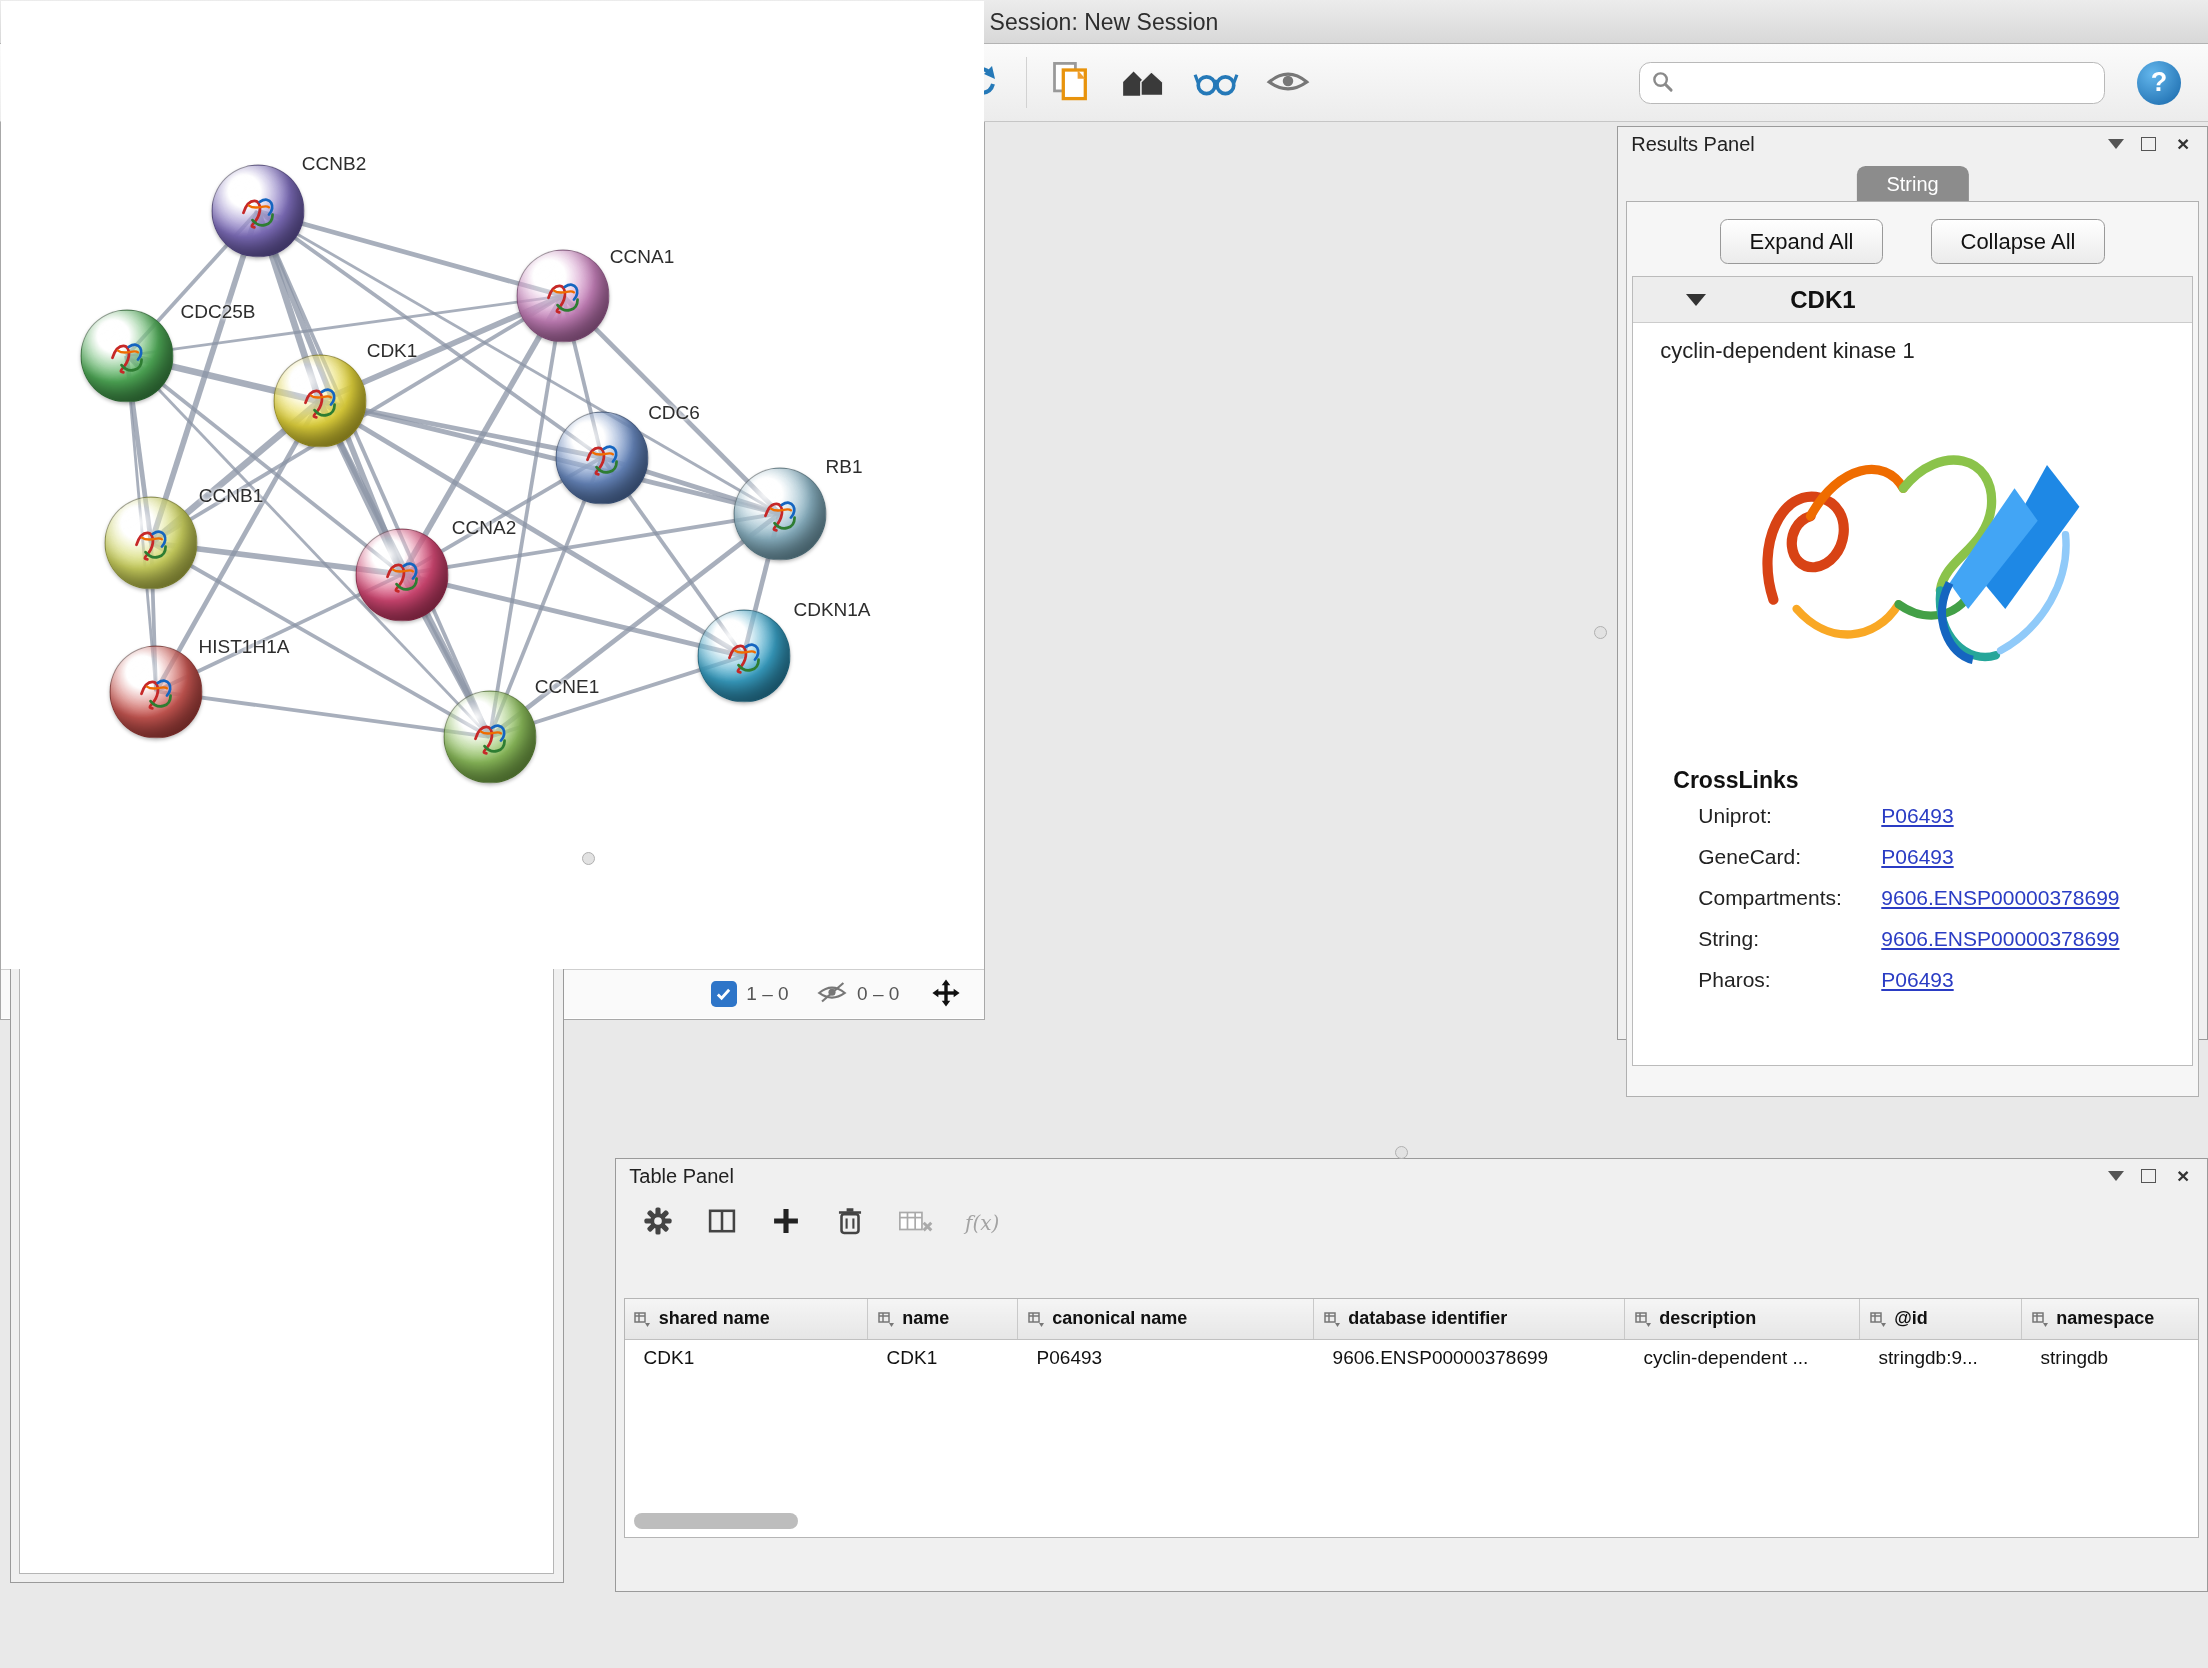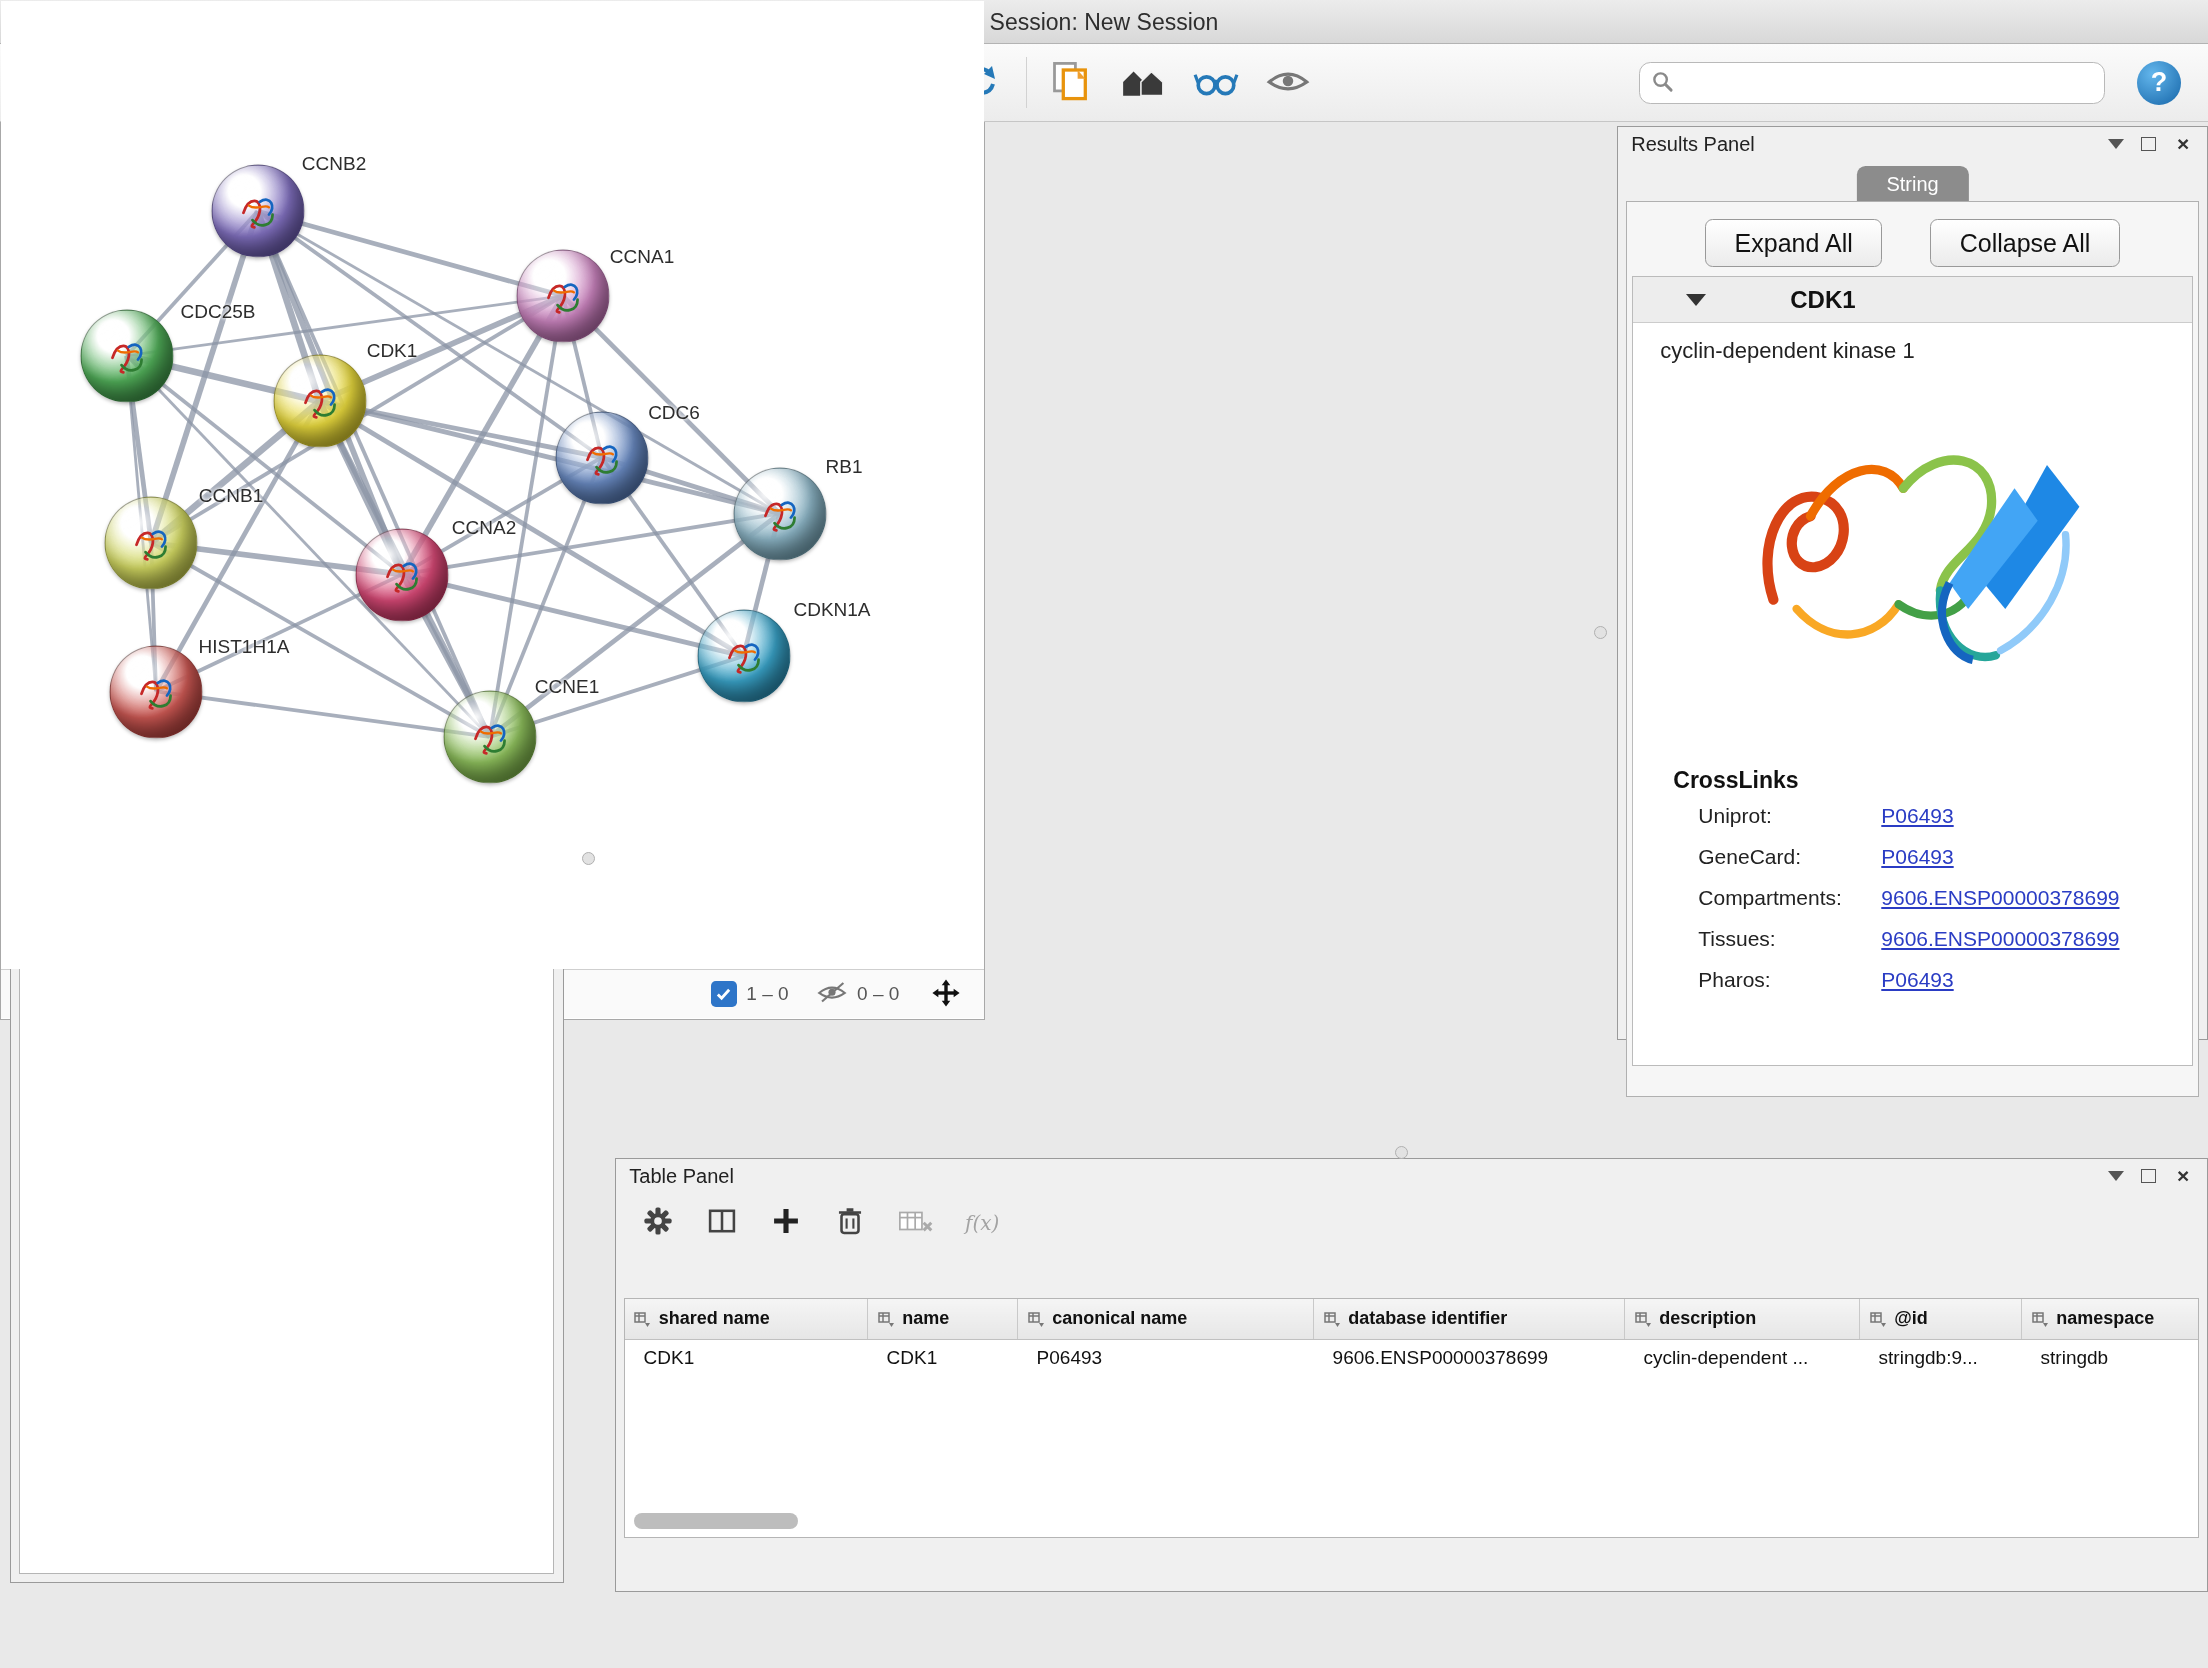--- a/index.html
+++ b/index.html
@@ -80,21 +80,21 @@
     display:flex; align-items:center; justify-content:center; }
 
   
   #results-panel { left:1617px; top:126px; width:591px; height:914px; }
   #rp-tab { position:absolute; left:50%; transform:translateX(-50%); top:39px;
     background:#8c8c8c; color:#fff; font-size:20px; padding:6.7px 30px; border-radius:8.6px 8.6px 0 0; }
   #rp-box { position:absolute; left:7.6px; right:7.6px; top:74px; height:896px;
     border:1px solid #b0b0b0; background:#f6f6f6; }
   .rp-buttons { display:flex; justify-content:center; gap:48px; margin-top:17px; }
   .rp-btn { border:1px solid #999; border-radius:7.6px; background:linear-gradient(#fff,#ebebeb);
-    font-size:25px; color:#111; padding:8.6px 28.5px; }
+    font-size:22px; color:#111; padding:8.6px 28.5px; }
   #rp-section { position:absolute; left:5.7px; right:5.7px; top:74px; bottom:30px;
     border:1px solid #bbb; background:#fff; overflow:hidden; }
   .rp-sec-header { height:46px; background:#ededed; border-bottom:1px solid #ccc;
     display:flex; align-items:center; }
   .rp-sec-header .tri { width:0; height:0; border-left:10.5px solid transparent;
     border-right:10.5px solid transparent; border-top:12.4px solid #333; margin-left:53px; }
   .rp-sec-header .pname { font-size:24px; font-weight:bold; color:#111; margin-left:84px; }
   .rp-desc { font-size:22px; color:#222; padding:15px 0 0 27px; }
   #protein-img { display:block; margin:13.3px auto 0 auto; }
   .xl-title { font-size:23px; font-weight:bold; color:#111; margin:19px 0 9.5px 40px; }
@@ -630,21 +630,21 @@
         </div>
         <div class="xl-row">
           <span class="xl-label">GeneCard:</span>
           <span class="xl-link">P06493</span>
         </div>
         <div class="xl-row">
           <span class="xl-label">Compartments:</span>
           <span class="xl-link">9606.ENSP00000378699</span>
         </div>
         <div class="xl-row">
-          <span class="xl-label">Tissues:</span>
+          <span class="xl-label">String:</span>
           <span class="xl-link">9606.ENSP00000378699</span>
         </div>
         <div class="xl-row">
           <span class="xl-label">Pharos:</span>
           <span class="xl-link">P06493</span>
         </div>
       </div>
     </div>
   </div>
 

